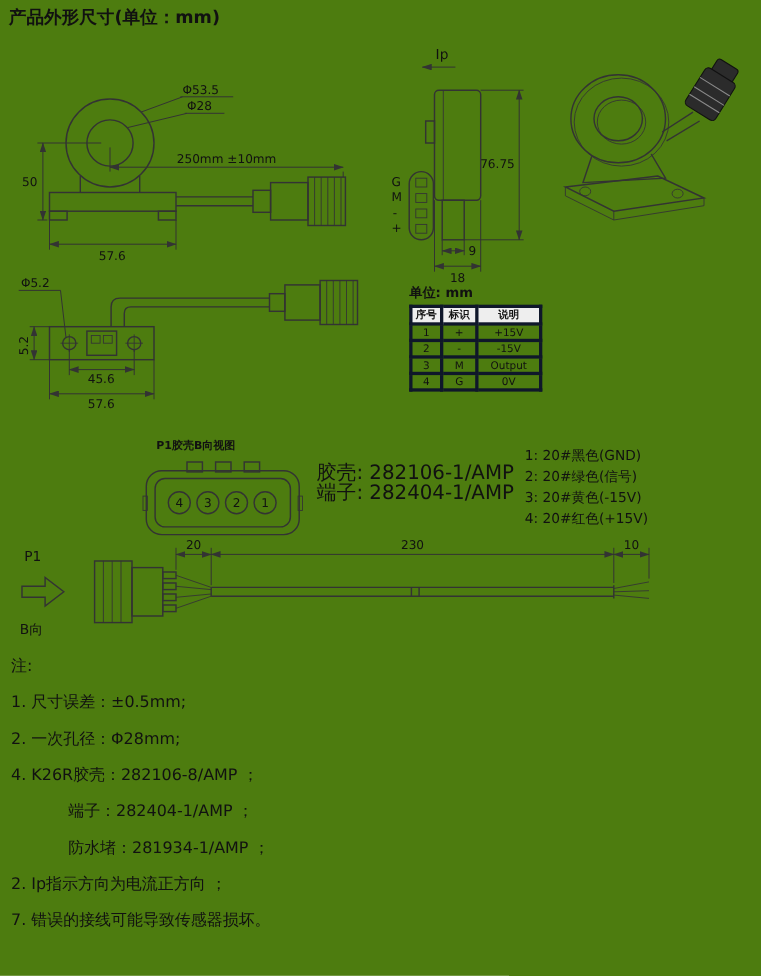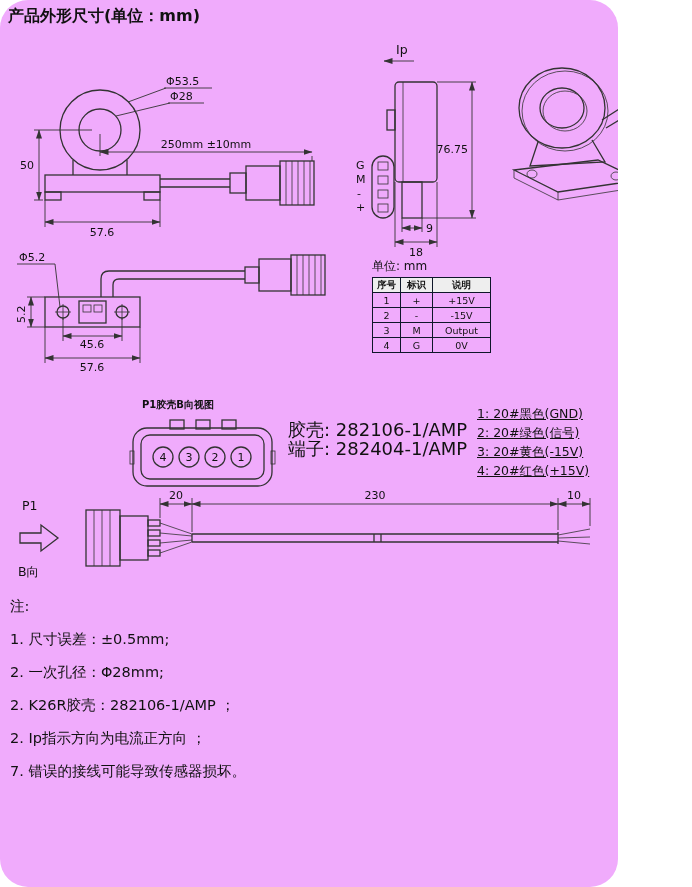--- a/index.html
+++ b/index.html
@@ -1,34 +1,34 @@
 <!DOCTYPE html>
 <html><head>
 <meta charset="utf-8">
 <style>
   * { margin:0; padding:0; box-sizing:border-box; }
   body { background:#fff; font-family:"DejaVu Sans","Liberation Sans",sans-serif; color:#111; }
-  .page { position:relative; width:618px; height:887px; background:#f0abfc; overflow:hidden;border-radius:28px; }
+  .page { position:relative; width:692px; height:887px; background:#4d7c0f; overflow:hidden; }
   .abs { position:absolute; }
   svg { overflow:visible; display:block; }
   .ln   { fill:none; stroke:#333; stroke-width:1.3; }
   .thin { fill:none; stroke:#333; stroke-width:0.8; }
   .dim  { fill:none; stroke:#333; stroke-width:0.9; }
   svg text { font-family:"DejaVu Sans",sans-serif; font-size:11px; fill:#111; }
   svg text.big { font-size:12.5px; }
   .fill-dark { fill:#2b2b2b; stroke:#111; stroke-width:1; }
   .title { left:8px; top:6px; font-size:16px; font-weight:bold; }
-  .unit-label { left:372px; top:258px; font-size:12px; font-weight:normal; }
+  .unit-label { left:372px; top:258px; font-size:12px; font-weight:bold; }
   .pin-table { left:372px; top:277px; border-collapse:collapse; }
-  .pin-table th, .pin-table td { border:1px solid #0f172a; font-size:9.5px; padding:0 3px; text-align:center; height:15px; }
+  .pin-table th, .pin-table td { border:3px solid #0f172a; font-size:9.5px; padding:0 3px; text-align:center; height:15px; }
   .pin-table th { background:#eeeeee; font-weight:bold; }
   .pin-table .c1 { width:28px; } .pin-table .c2 { width:32px;margin-left:13px; } .pin-table .c3 { width:58px; }
   .conn-title { left:142px; top:398px; font-size:10px; font-weight:bold; }
   .parts { left:288px; top:420px; font-size:18px; line-height:19px; }
-  .legend { left:477px; top:404px; font-size:12.5px; line-height:19px;text-decoration:underline; }
+  .legend { left:477px; top:404px; font-size:12.5px; line-height:19px; }
   .notes { left:10px; top:596px; font-size:14.5px; }
   .note-line { margin-top:12px; line-height:21px; }
   .note-heading { line-height:21px; }
   .indent { padding-left:52px; }
 </style>
 </head>
 <body>
 
 <div class="page">
 
@@ -337,18 +337,20 @@
       <text x="168" y="11" text-anchor="middle">20</text>
       <text x="367" y="11" text-anchor="middle">230</text>
       <text x="566" y="11" text-anchor="middle">10</text>
     </g>
   </svg>
 
   <div class="abs notes">
     <div class="note-heading">注:</div>
     <div class="note-line">1. 尺寸误差：±0.5mm;</div>
     <div class="note-line">2. 一次孔径：Φ28mm;</div>
-    <div class="note-line">2. K26R胶壳：282106-1/AMP ；</div>
+    <div class="note-line">4. K26R胶壳：282106-8/AMP ；</div>
+    <div class="note-line indent">端子：282404-1/AMP ；</div>
+    <div class="note-line indent">防水堵：281934-1/AMP ；</div>
     <div class="note-line">2. Ip指示方向为电流正方向 ；</div>
     <div class="note-line">7. 错误的接线可能导致传感器损坏。</div>
   </div>
 
 </div>
 
 </body></html>

